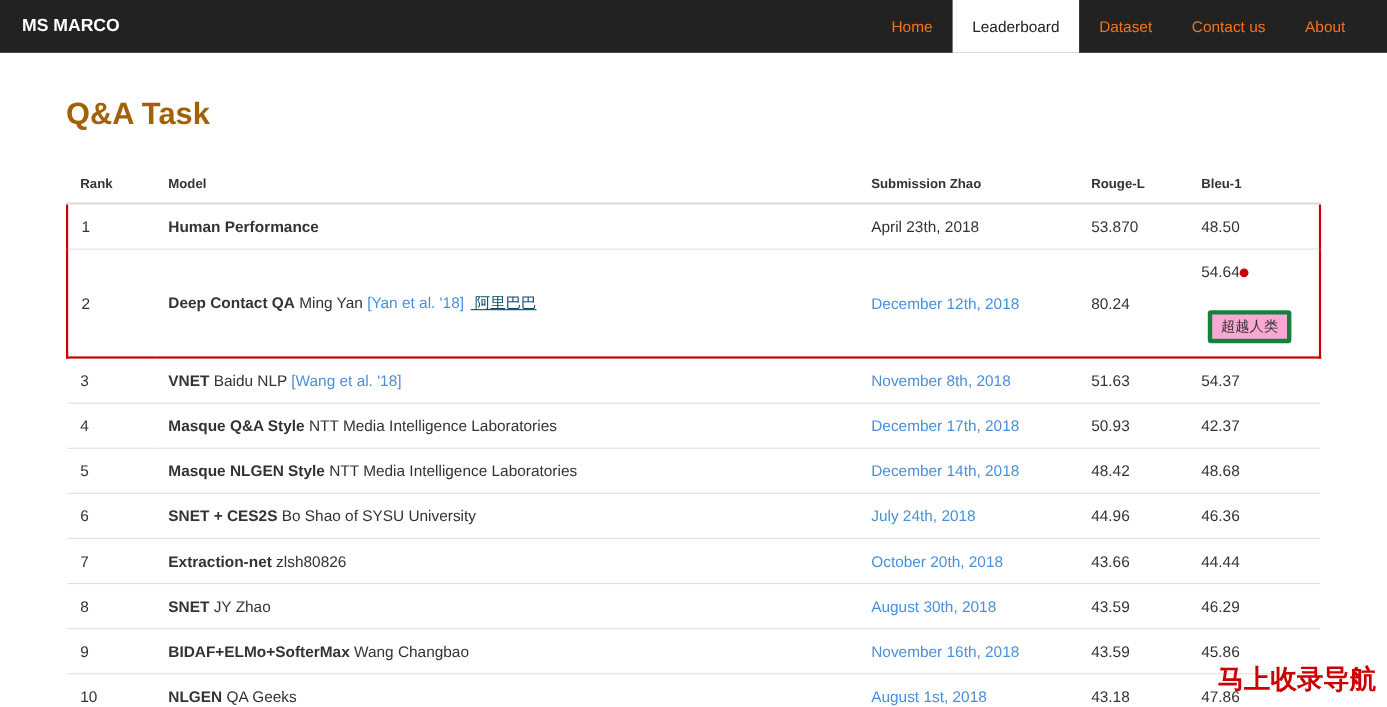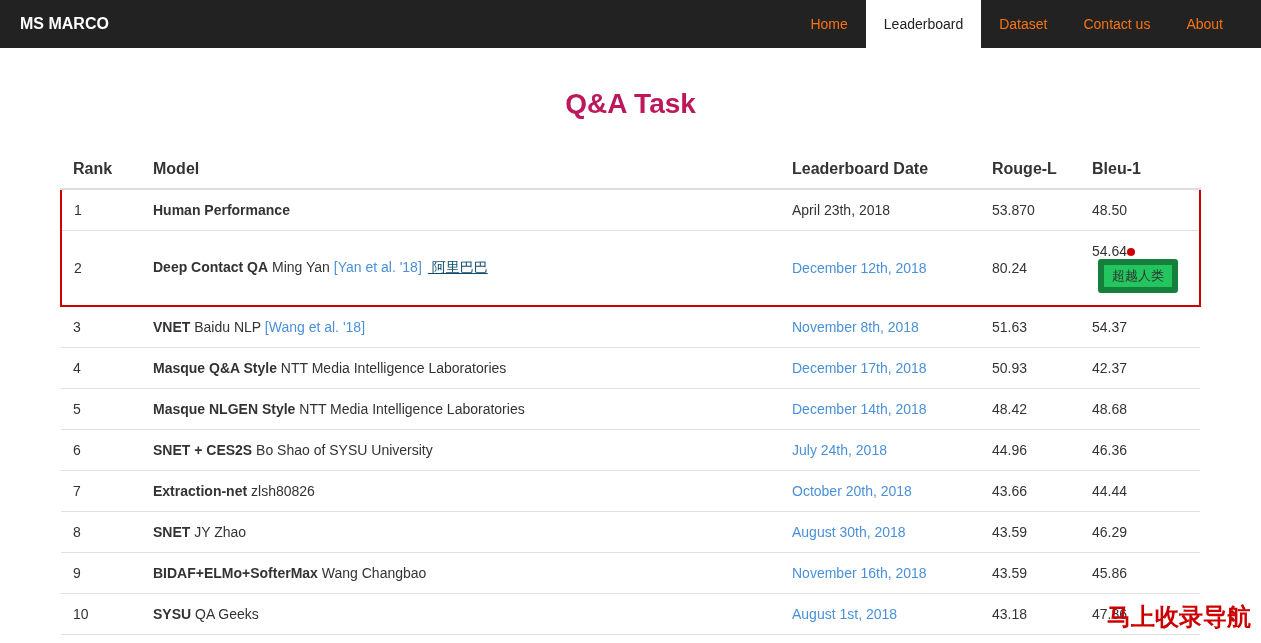--- a/index.html
+++ b/index.html
@@ -41,36 +41,35 @@
 
     
     .page-content {
       padding: 40px 60px;
     }
 
     .page-title {
       font-size: 28px;
       font-weight: bold;
       margin-bottom: 30px;
-      color: #be185d;
-      text-align: center;
+      color: #a16207;
     }
 
     
     table {
       width: 100%;
       border-collapse: collapse;
     }
     thead tr {
       border-bottom: 2px solid #ddd;
     }
     thead th {
       text-align: left;
       padding: 10px 12px;
-      font-size: 16px;
+      font-size: 12px;
       font-weight: bold;
       color: #333;
     }
     tbody tr {
       border-bottom: 1px solid #e0e0e0;
     }
     tbody td {
       padding: 12px 12px;
       font-size: 14px;
       color: #333;
@@ -88,28 +87,29 @@
     .red-text { color: #0c4a6e; }
 
     .rank-col { width: 80px; }
     .model-col { }
     .date-col { width: 200px; }
     .rouge-col { width: 100px; }
     .bleu-col { width: 120px; }
 
     .tooltip-badge {
       display: inline-block;
-      background: #22c55e;
-      border: 6px solid #15803d;
+      background: #f9a8d4;
+      border: 4px solid #15803d;
       border-radius: 3px;
       padding: 2px 8px;
       font-size: 13px;
       color: #333;
       margin-left: 6px;
       white-space: nowrap;
+      margin-top: 27px;
     }
 
     .red-dot {
       display: inline-block;
       width: 8px;
       height: 8px;
       background: #c00;
       border-radius: 50%;
       margin-right: 2px;
       vertical-align: middle;
@@ -142,21 +142,21 @@
 
 <div class="page-content">
   <h1 class="page-title">Q&amp;A Task</h1>
 
   <div class="table-wrapper">
     <table>
       <thead>
         <tr>
           <th class="rank-col">Rank</th>
           <th class="model-col">Model</th>
-          <th class="date-col">Leaderboard Date</th>
+          <th class="date-col">Submission Zhao</th>
           <th class="rouge-col">Rouge-L</th>
           <th class="bleu-col">Bleu-1</th>
         </tr>
       </thead>
       <tbody id="table-body">
       <tr style="border-left: 2px solid rgb(204, 0, 0); border-right: 2px solid rgb(204, 0, 0); border-top: 2px solid rgb(204, 0, 0);">
             <td>1</td>
             <td><span class="model-bold">Human Performance</span></td>
             <td>April 23th, 2018</td>
             <td>53.870</td>
@@ -213,21 +213,21 @@
           </tr>
           <tr>
             <td>9</td>
             <td><span class="model-bold">BIDAF+ELMo+SofterMax</span><span class="model-extra"> Wang Changbao</span></td>
             <td><a class="link-style" href="#">November 16th, 2018</a></td>
             <td>43.59</td>
             <td>45.86</td>
           </tr>
           <tr>
             <td>10</td>
-            <td><span class="model-bold">SYSU</span><span class="model-extra"> QA Geeks</span></td>
+            <td><span class="model-bold">NLGEN</span><span class="model-extra"> QA Geeks</span></td>
             <td><a class="link-style" href="#">August 1st, 2018</a></td>
             <td>43.18</td>
             <td>47.86</td>
           </tr>
           <tr>
             <td>11</td>
             <td><span class="model-bold">Reader-Writer</span><span class="model-extra"> Microsoft Business Applications Group AI Research</span></td>
             <td><a class="link-style" href="#">September 16th, 2018</a></td>
             <td>42.07</td>
             <td>43.62</td>

